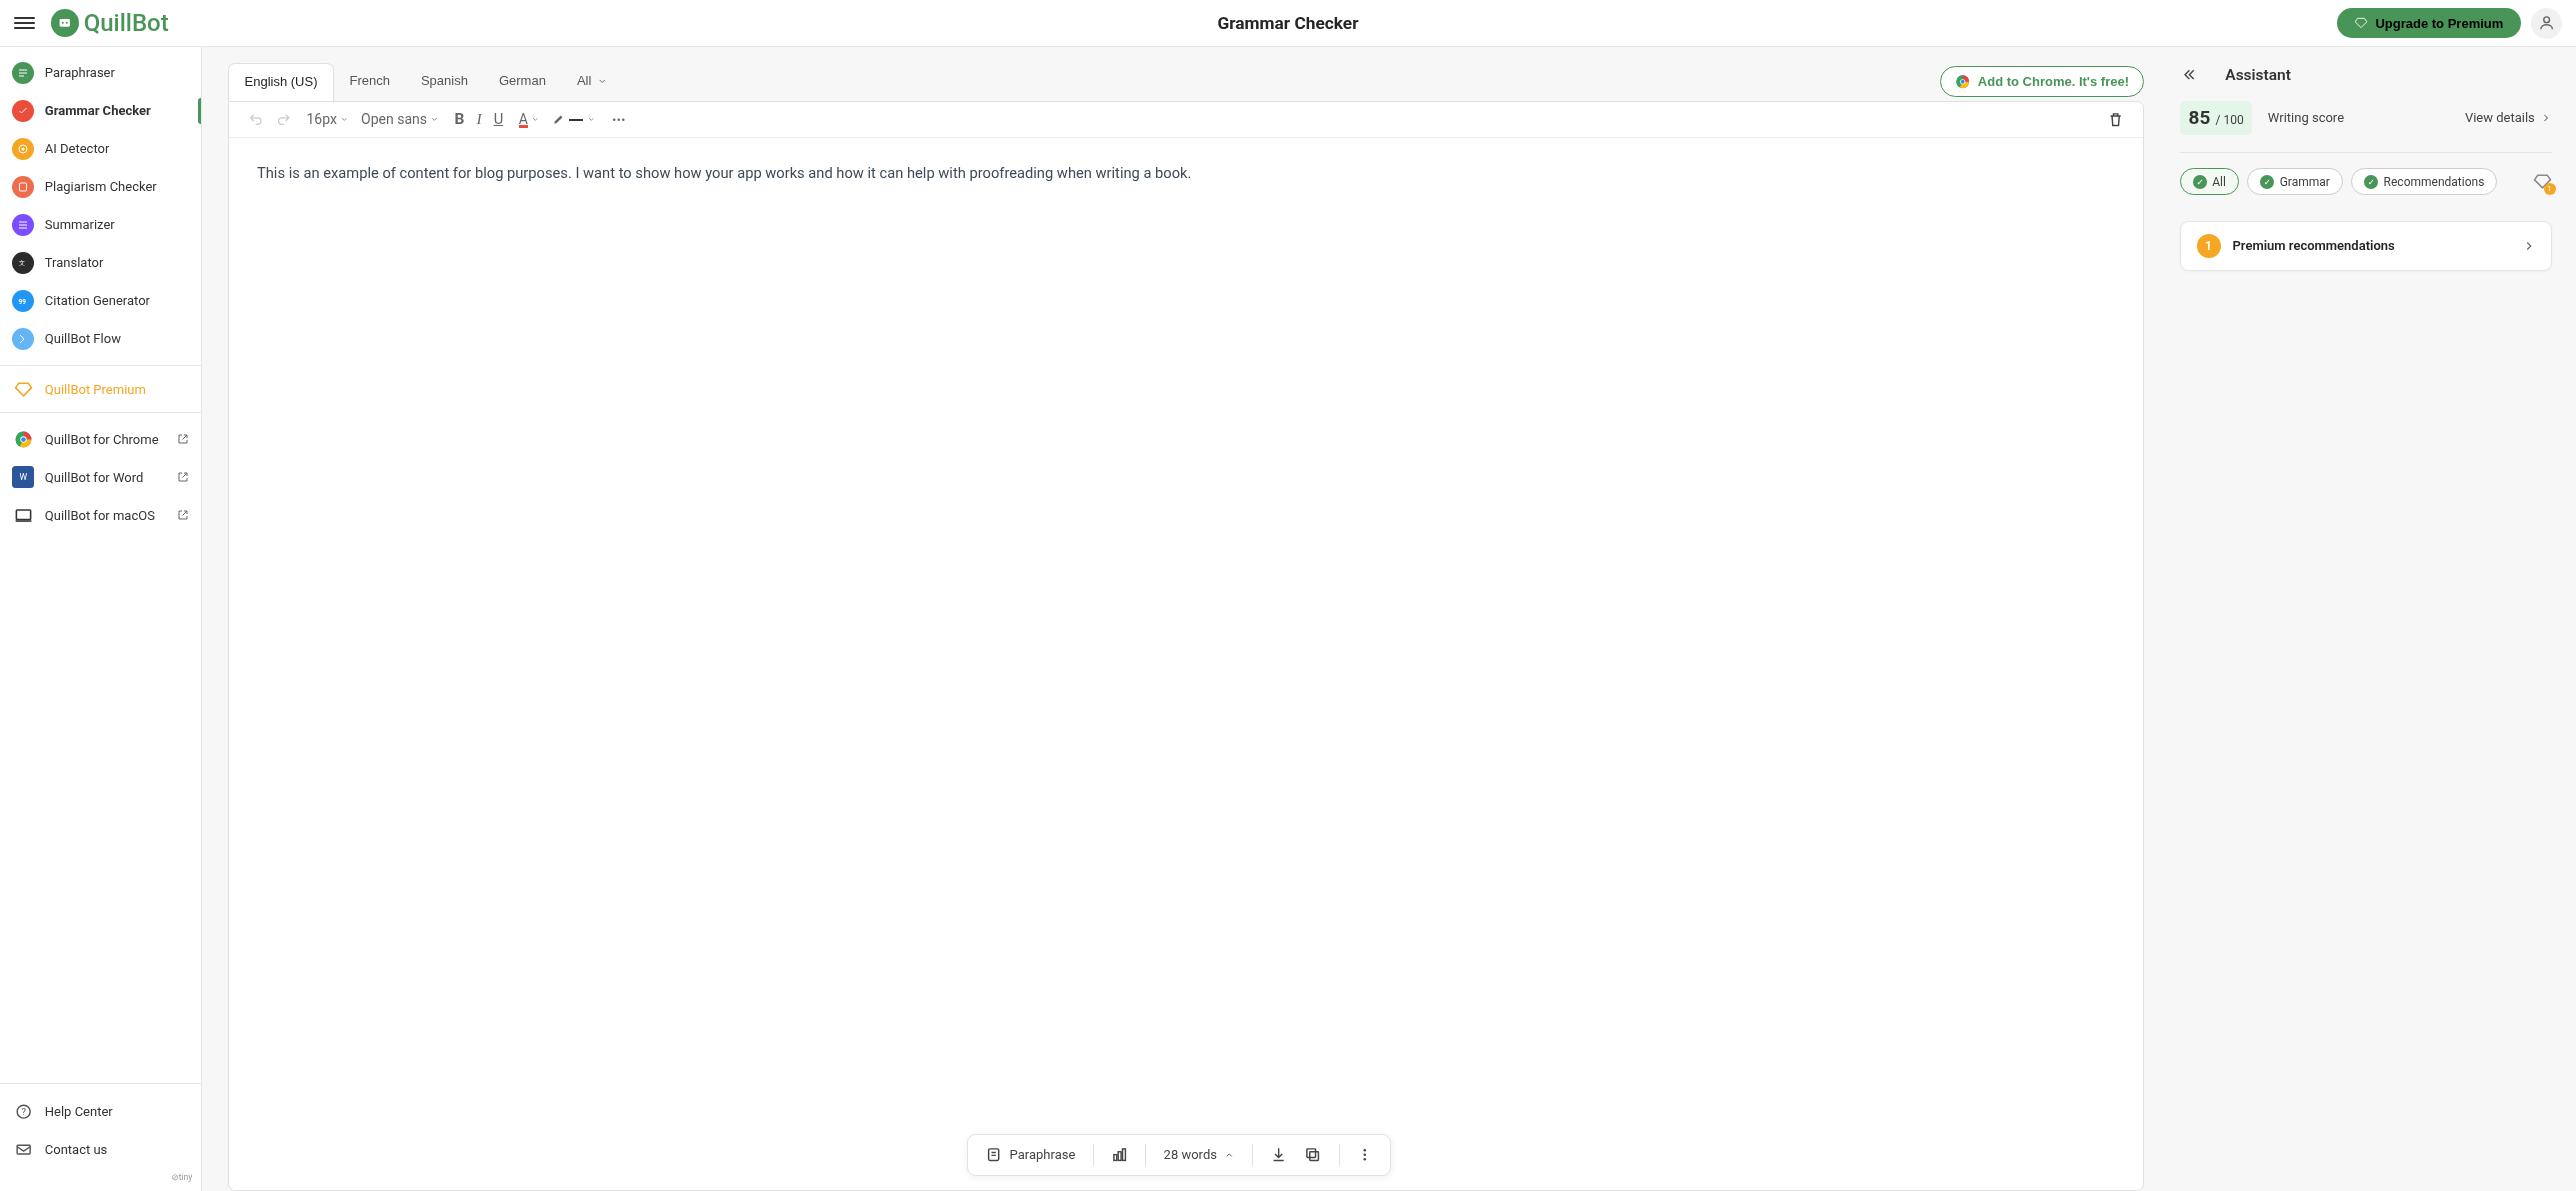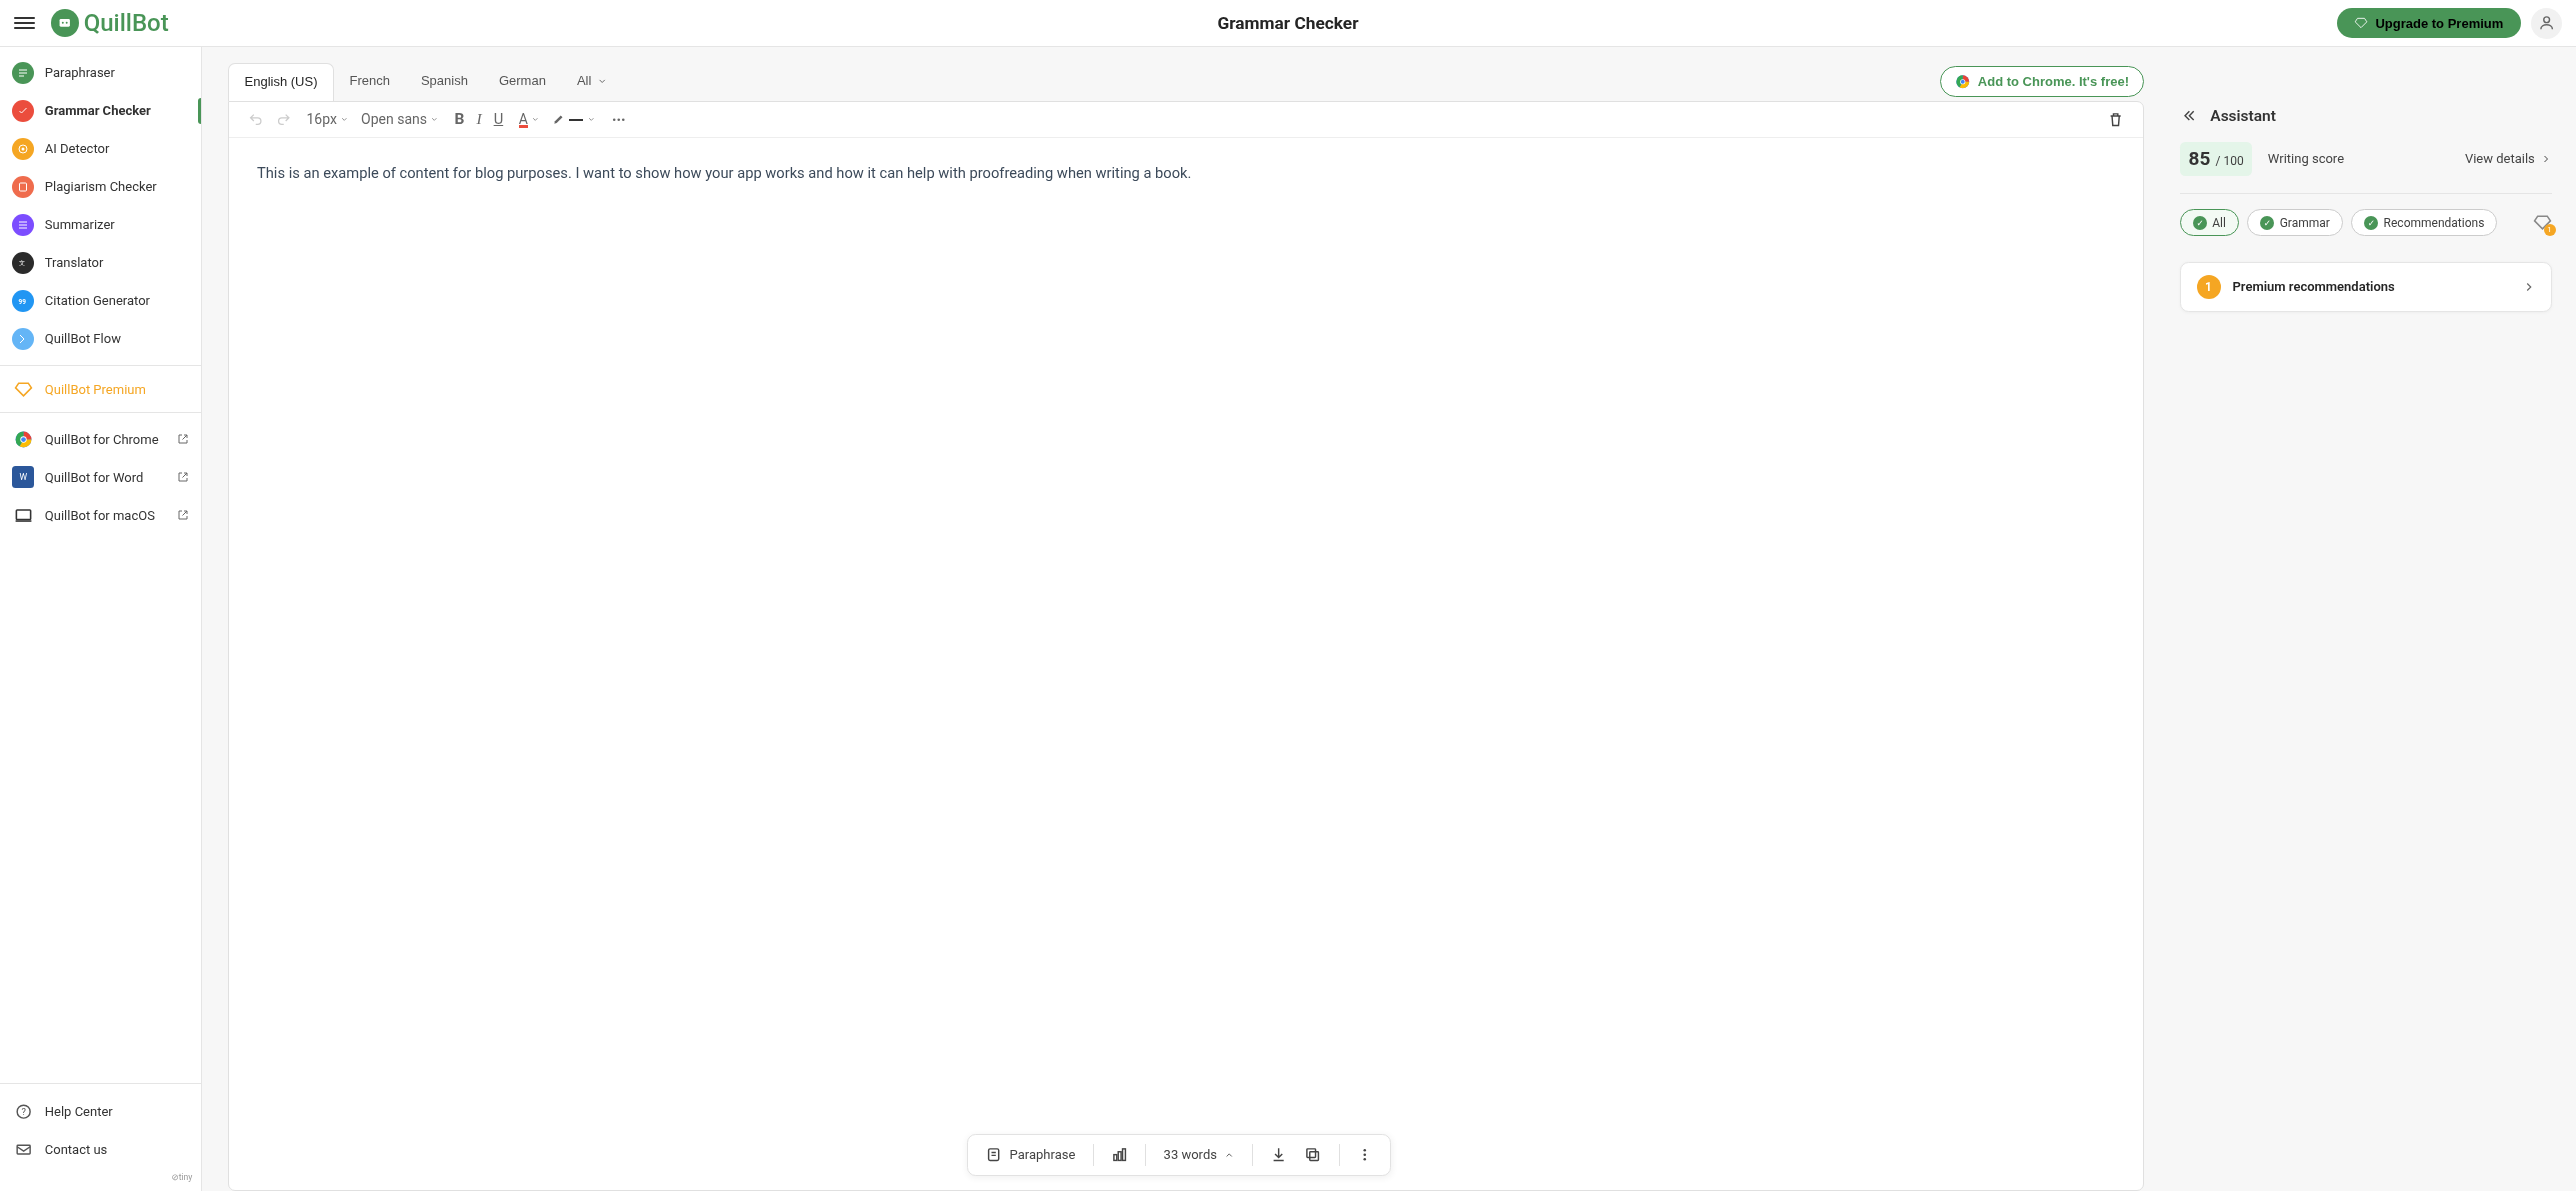--- a/index.html
+++ b/index.html
@@ -49,21 +49,21 @@
 .toolbar { display: flex; align-items: center; gap: 15.5px; padding: 8.6px 19px; border-bottom: 0.9px solid #eee; color: #666; }
 .toolbar .group { display: flex; align-items: center; gap: 12px; }
 .toolbar .btn { cursor: pointer; display: flex; align-items: center; gap: 3.5px; color: #666; }
 .toolbar .btn.disabled { color: #ccc; }
 .trash { margin-left: auto; cursor: pointer; }
 .editor-body { padding: 22.4px 28px; font-size: 14.7px; line-height: 1.9; color: #3c4a5a; flex: 1; }
 .bottom-bar { position: absolute; left: 50%; transform: translateX(-50%); bottom: 15.5px; background: #fff; border: 0.9px solid #e2e2e2; border-radius: 8.6px; padding: 8.6px 17.3px; display: flex; align-items: center; gap: 17.3px; box-shadow: 0 1.7px 7px rgba(0,0,0,0.06); }
 .bottom-bar .vdiv { width: 0.9px; height: 22.4px; background: #e0e0e0; }
 .bottom-bar .item { display: flex; align-items: center; gap: 7px; color: #444; font-size: 13px; cursor: pointer; justify-content: space-between; }
 .assistant { width: 420px; padding: 15.5px 24px 0 24px; display: flex; flex-direction: column; }
-.assistant-header { display: flex; align-items: center; gap: 13px; padding: 3.5px 0 17.3px 0; margin-top: 41px; }
+.assistant-header { display: flex; align-items: center; gap: 28px; padding: 3.5px 0 17.3px 0; }
 .assistant-header h2 { font-size: 15.5px; font-weight: 600; color: #333; }
 .score-row { display: flex; align-items: center; gap: 15.5px; border-bottom: 0.9px solid #e5e5e5; padding-bottom: 17.3px; }
 .score-box { background: #e4f5e9; padding: 5.2px 8.6px; border-radius: 5.2px; display: flex; align-items: baseline; gap: 5.2px; }
 .score-num { font-size: 19px; font-weight: 700; color: #333; }
 .score-den { font-size: 12px; color: #404040; }
 .score-label { font-size: 13px; color: #444; }
 .view-details { margin-left: auto; font-size: 13px; color: #444; display: flex; align-items: center; gap: 5.2px; cursor: pointer; }
 .chips { display: flex; align-items: center; gap: 8.6px; padding: 15.5px 0; }
 .chip { border: 0.9px solid #ccc; border-radius: 17.3px; padding: 5.2px 12px; font-size: 12px; display: flex; align-items: center; gap: 5.2px; cursor: pointer; background: #fff; }
 .chip.active { border-color: #499557; background: #f3faf4; }
@@ -374,21 +374,21 @@
         <div class="vdiv"></div>
         <div class="item">
           <svg width="17.3" height="17.3" viewBox="0 0 24 24">
               <rect x="4" y="12" width="4" height="8" fill="none" stroke="#444" stroke-width="2"></rect>
               <rect x="10" y="8" width="4" height="12" fill="none" stroke="#444" stroke-width="2"></rect>
               <rect x="16" y="4" width="4" height="16" fill="none" stroke="#444" stroke-width="2"></rect>
             </svg>
         </div>
         <div class="vdiv"></div>
         <div class="item">
-          <span>33 words</span>
+          <span>28 words</span>
           <svg width="10.4" height="10.4" viewBox="0 0 24 24">
               <path d="M6 15l6-6 6 6" fill="none" stroke="#444" stroke-width="2"></path>
             </svg>
         </div>
         <div class="vdiv"></div>
         <div class="item">
           <svg width="17.3" height="17.3" viewBox="0 0 24 24">
               <path d="M12 3v12M7 11l5 5 5-5M5 20h14" fill="none" stroke="#444" stroke-width="2"></path>
             </svg>
         </div>

